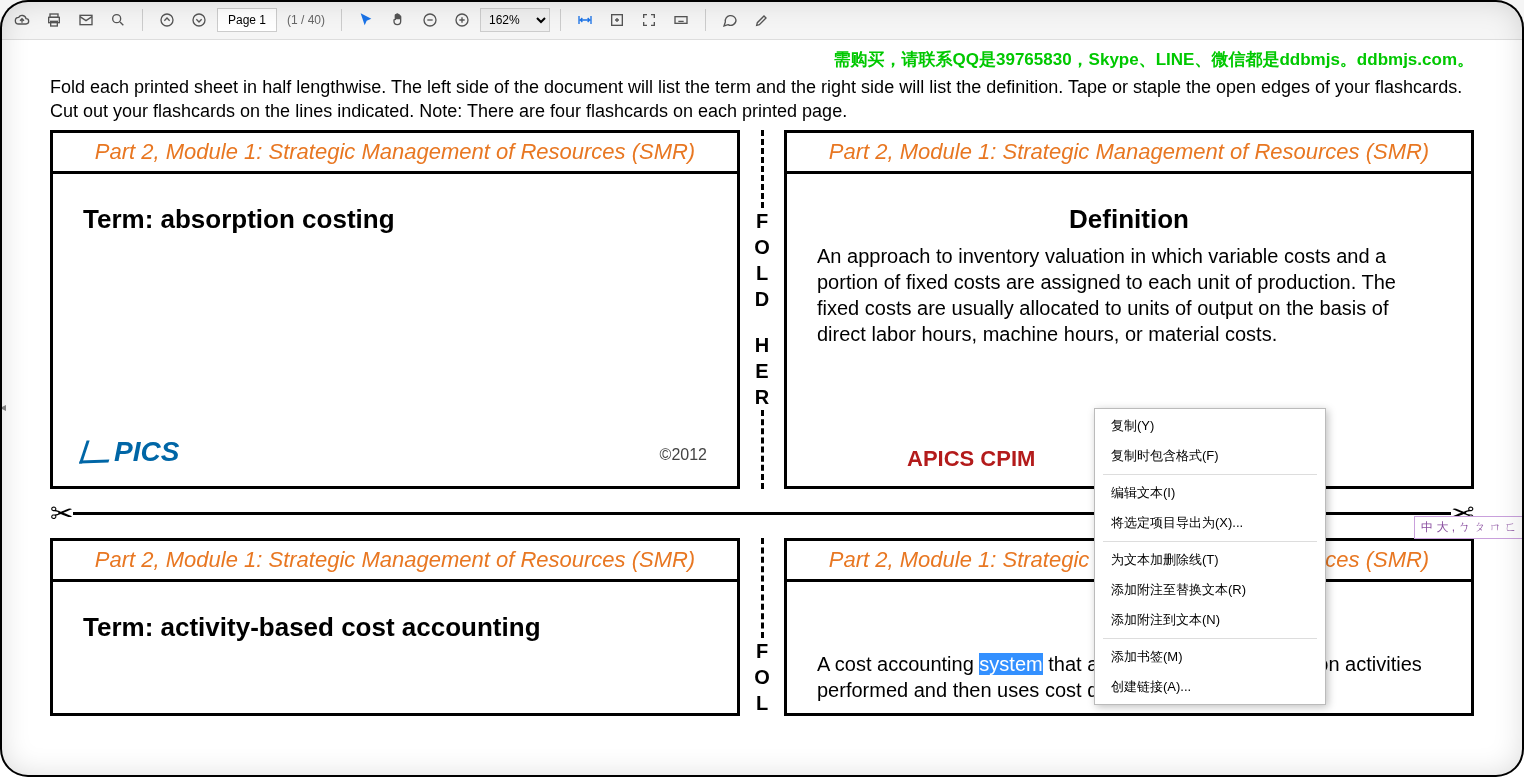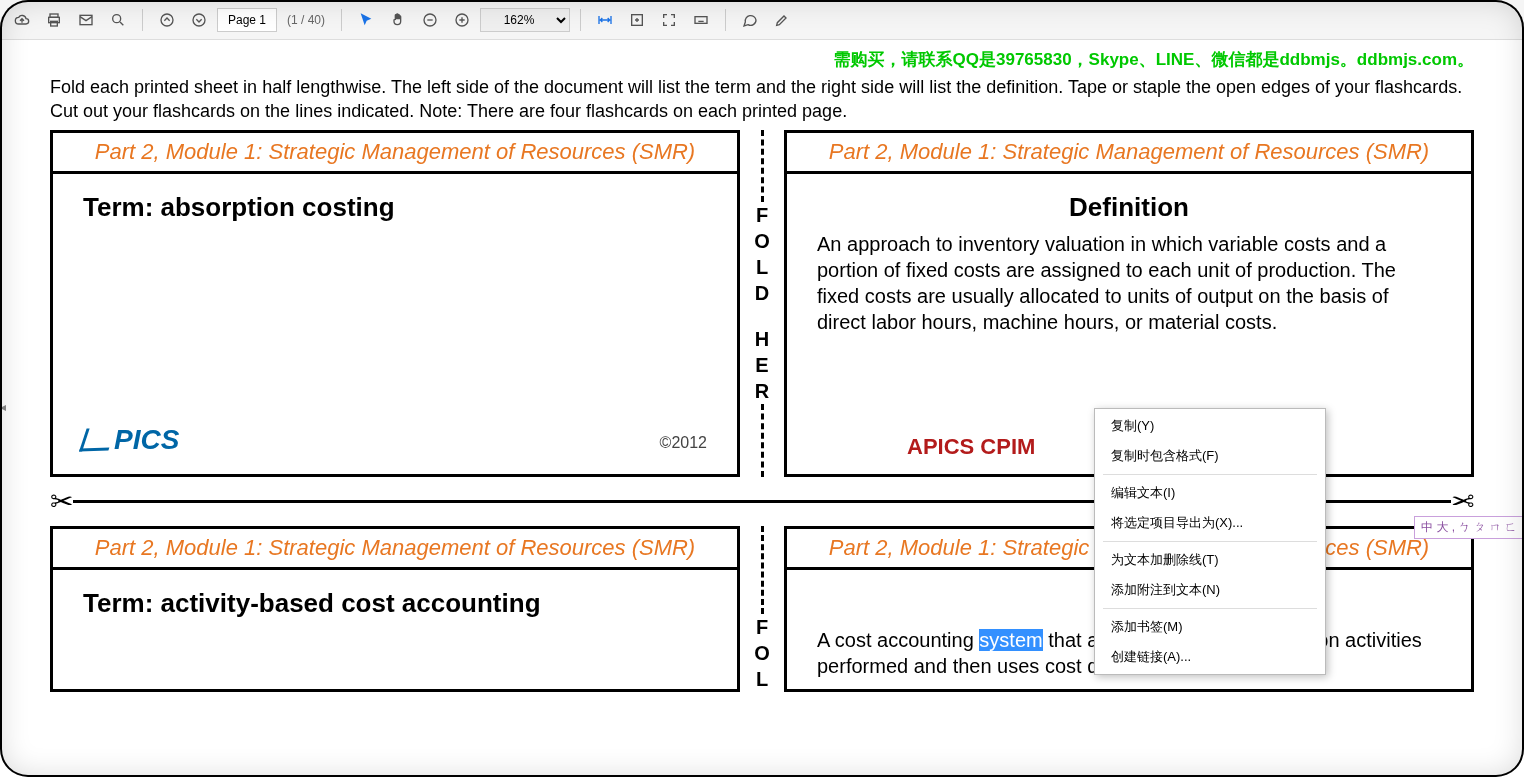--- a/index.html
+++ b/index.html
@@ -4,32 +4,32 @@
 <style>
 * { margin:0; padding:0; box-sizing:border-box; }
 body { font-family:"Segoe UI",Arial,sans-serif; background:#fff; width:1524px; height:777px; overflow:hidden; position:relative; }
 
 
 .toolbar { height:40px; background:#f5f5f5; border-bottom:1px solid #ddd; display:flex; align-items:center; padding:0 8px; gap:4px; }
 .tbtn { width:28px; height:28px; display:flex; align-items:center; justify-content:center; cursor:pointer; border-radius:3px; color:#555; }
 .sep { width:1px; height:22px; background:#ccc; margin:0 6px; }
 .page-input { width:60px; height:24px; border:1px solid #ccc; text-align:center; font-size:12px; }
 .page-info { font-size:12px; color:#666; margin:0 6px; }
-.zoom-sel { width:90px; height:24px; border:1px solid #ccc; font-size:12px; padding:0 4px;text-align:center; }
+.zoom-sel { width:70px; height:24px; border:1px solid #ccc; font-size:12px; padding:0 4px; }
 svg { width:16px; height:16px; }
 
 
 .doc { position:absolute; top:40px; left:0; right:0; bottom:0; overflow:hidden; background:#fff; padding:8px 50px 0 50px; }
 .watermark { color:#00c800; font-size:17px; font-weight:bold; text-align:right; margin-bottom:4px; }
 .instructions { font-size:18px; color:#000; margin-bottom:6px; line-height:1.35; }
 .doc-inner { position:relative; }
 
 
 .card-row { display:flex; position:relative; }
-.card { border:3px solid #000; flex:1; display:flex; flex-direction:column; }
+.card { border:3px solid #000; flex:1; display:flex; flex-direction:column;gap:12px; }
 .card-left { margin-right:22px; }
 .card-right { margin-left:22px; }
 .card-head { border-bottom:3px solid #000; padding:6px 20px; text-align:center; color:#e87722; font-style:italic; font-size:22px; font-weight:500; }
 .card-body { padding:18px 30px 10px 30px; flex:1; position:relative; min-height:300px; }
 .card-body-sm { min-height:80px; }
 .term { font-size:26px; font-weight:bold; }
 .def-title { font-size:26px; font-weight:bold; text-align:center; margin-bottom:8px; }
 .def-text { font-size:20px; line-height:1.3; }
 .logo { color:#0066a6; font-size:28px; font-weight:bold; font-style:italic; position:absolute; bottom:18px; left:30px; }
 .logo::before { content:""; display:inline-block; width:26px; height:20px; border-bottom:3px solid #0066a6; border-left:3px solid #0066a6; transform:skewX(-20deg) rotate(-2deg); margin-right:2px; vertical-align:-2px; }
@@ -234,20 +234,21 @@
 </div>
 
 <div class="ctx">
   <div class="ctx-item">复制(Y)</div>
   <div class="ctx-item">复制时包含格式(F)</div>
   <div class="ctx-sep"></div>
   <div class="ctx-item">编辑文本(I)</div>
   <div class="ctx-item">将选定项目导出为(X)...</div>
   <div class="ctx-sep"></div>
   <div class="ctx-item">为文本加删除线(T)</div>
+  <div class="ctx-item">添加附注至替换文本(R)</div>
   <div class="ctx-item">添加附注到文本(N)</div>
   <div class="ctx-sep"></div>
   <div class="ctx-item">添加书签(M)</div>
   <div class="ctx-item">创建链接(A)...</div>
 </div>
 
 <div class="ime">中 大 , ㄅ ㄆ ㄇ ㄈ</div>
 <div class="side-handle">◂</div>
 <div class="vignette"></div>
 

